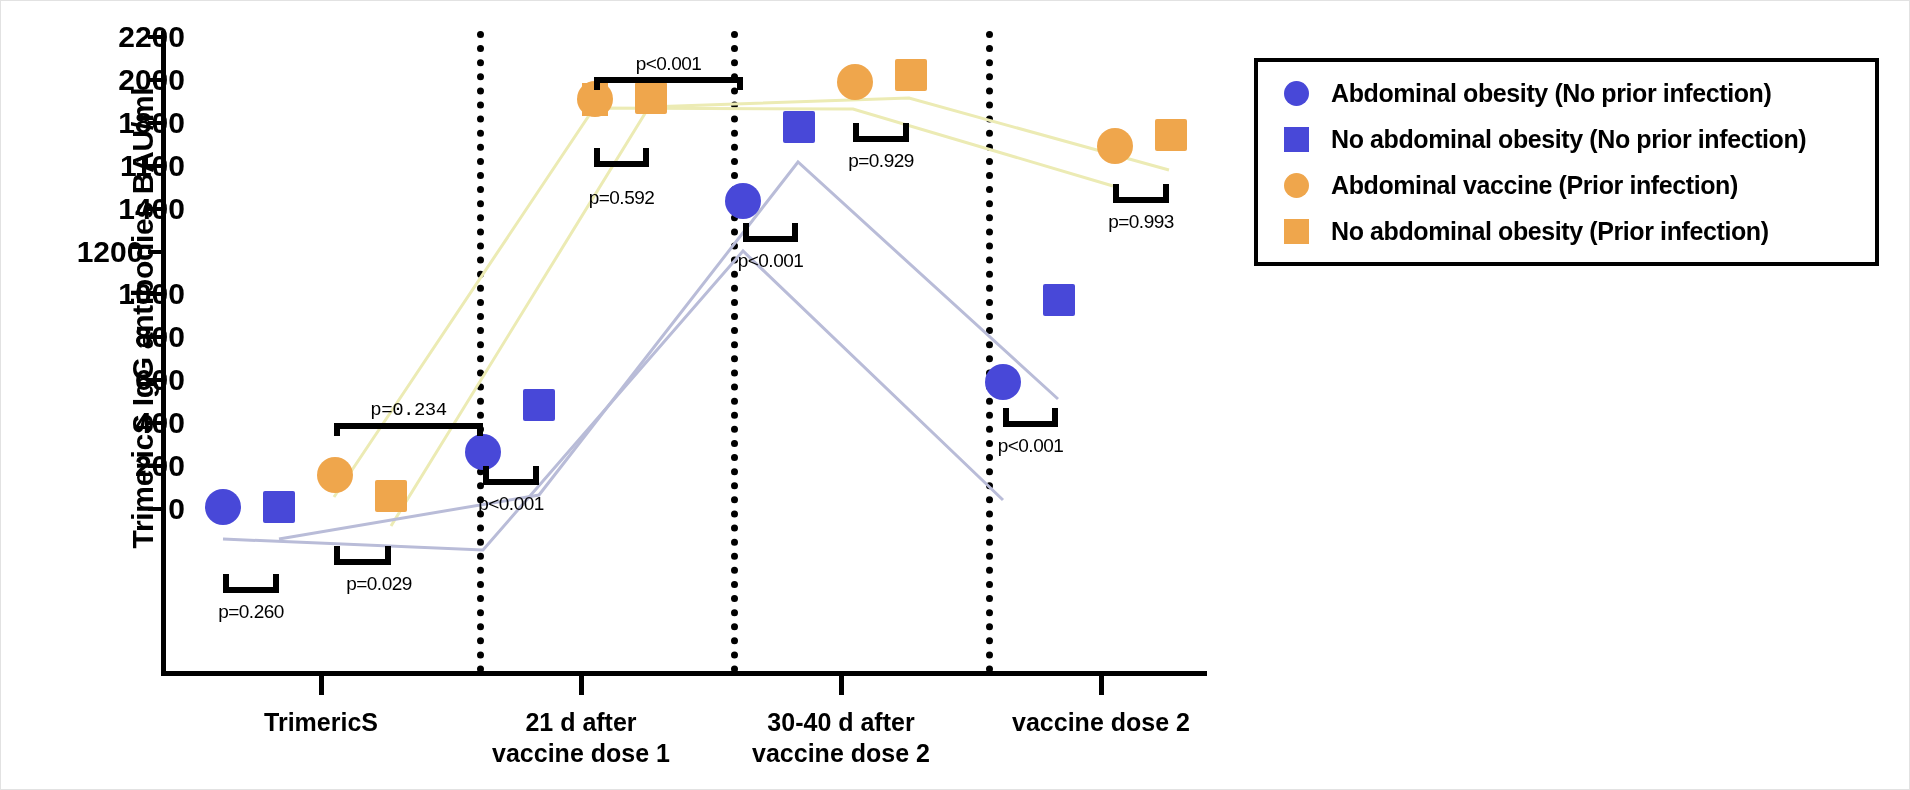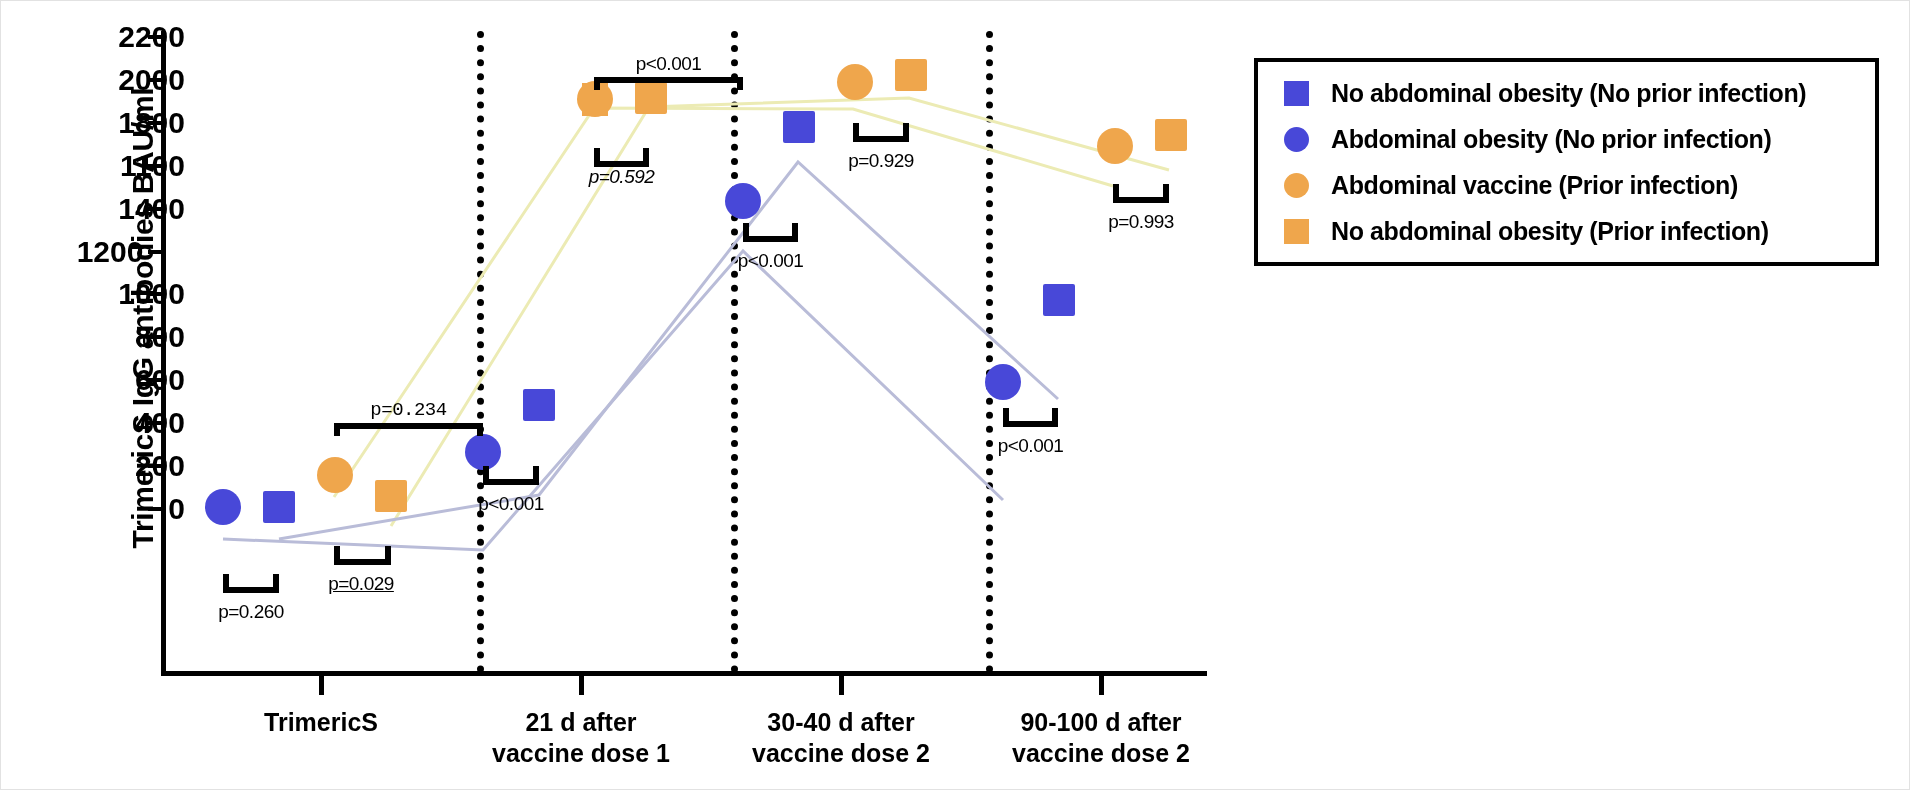--- a/index.html
+++ b/index.html
@@ -168,39 +168,39 @@
             <div class="bar"></div>
             <div class="legL"></div>
             <div class="legR"></div>
           </div>
           <div class="plab" style="left: 90px; top: 570px;">p=0.260</div>
           <div class="brk down" style="left: 173px; top: 528px; width: 57px;">
             <div class="bar"></div>
             <div class="legL"></div>
             <div class="legR"></div>
           </div>
-          <div class="plab" style="left: 200px; top: 542px; text-decoration: underline;">p=0.029</div>
+          <div class="plab" style="left: 218px; top: 542px;">p=0.029</div>
           <div class="brk up" style="left: 173px; top: 392px; width: 149px;">
             <div class="bar"></div>
             <div class="legL"></div>
             <div class="legR"></div>
           </div>
           <div class="plab" style="left: 247.5px; top: 368px; font-family: Liberation Mono, monospace;">p=0.234</div>
           <div class="brk down" style="left: 322px; top: 448px; width: 56px;">
             <div class="bar"></div>
             <div class="legL"></div>
             <div class="legR"></div>
           </div>
           <div class="plab" style="left: 350px; top: 462px;">p&lt;0.001</div>
           <div class="brk down" style="left: 433px; top: 130px; width: 55px;">
             <div class="bar"></div>
             <div class="legL"></div>
             <div class="legR"></div>
           </div>
-          <div class="plab" style="left: 460.5px; top: 135px; font-style: italic;">p=0.592</div>
+          <div class="plab" style="left: 460.5px; top: 156px;">p=0.592</div>
           <div class="brk up" style="left: 433px; top: 46px; width: 149px;">
             <div class="bar"></div>
             <div class="legL"></div>
             <div class="legR"></div>
           </div>
           <div class="plab" style="left: 507.5px; top: 22px;">p&lt;0.001</div>
           <div class="brk down" style="left: 582px; top: 205px; width: 55px;">
             <div class="bar"></div>
             <div class="legL"></div>
             <div class="legR"></div>
@@ -232,34 +232,33 @@
           </div>
           <div class="xlabel" style="left: 420px;">
             <div>21 d after</div>
             <div>vaccine dose 1</div>
           </div>
           <div class="xlabel" style="left: 680px;">
             <div>30-40 d after</div>
             <div>vaccine dose 2</div>
           </div>
           <div class="xlabel" style="left: 940px;">
-            <div>90-100 d after</div>
             <div>vaccine dose 2</div>
           </div>
         </div>
     </div>
 
     <div id="legend">
+        <div class="lrow">
+          <div class="lswatch circ blue"></div>
+          <div class="ltext">Abdominal obesity (No prior infection)</div>
+        </div>
         <div class="lrow">
           <div class="lswatch blue"></div>
           <div class="ltext">No abdominal obesity (No prior infection)</div>
-        </div>
-        <div class="lrow">
-          <div class="lswatch circ blue"></div>
-          <div class="ltext">Abdominal obesity (No prior infection)</div>
         </div>
         <div class="lrow">
           <div class="lswatch circ orange"></div>
           <div class="ltext">Abdominal vaccine (Prior infection)</div>
         </div>
         <div class="lrow">
           <div class="lswatch orange"></div>
           <div class="ltext">No abdominal obesity (Prior infection)</div>
         </div>
       </div>

